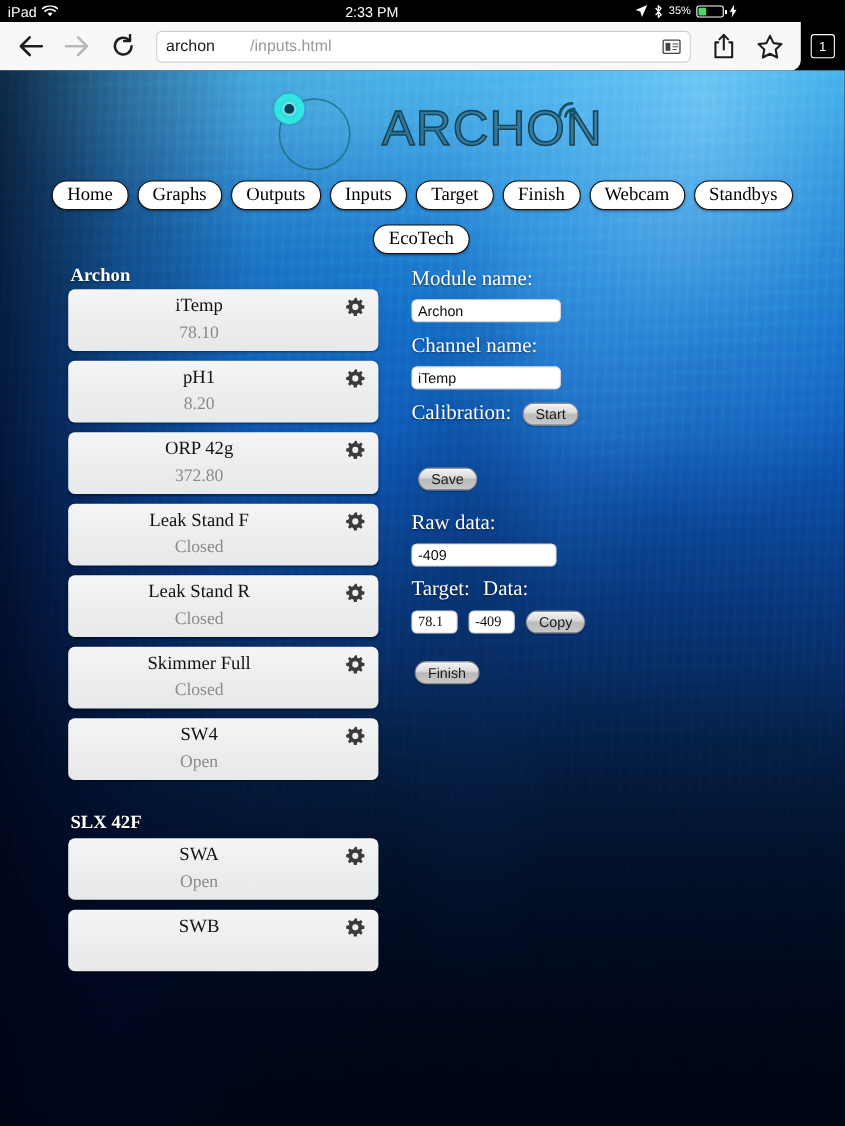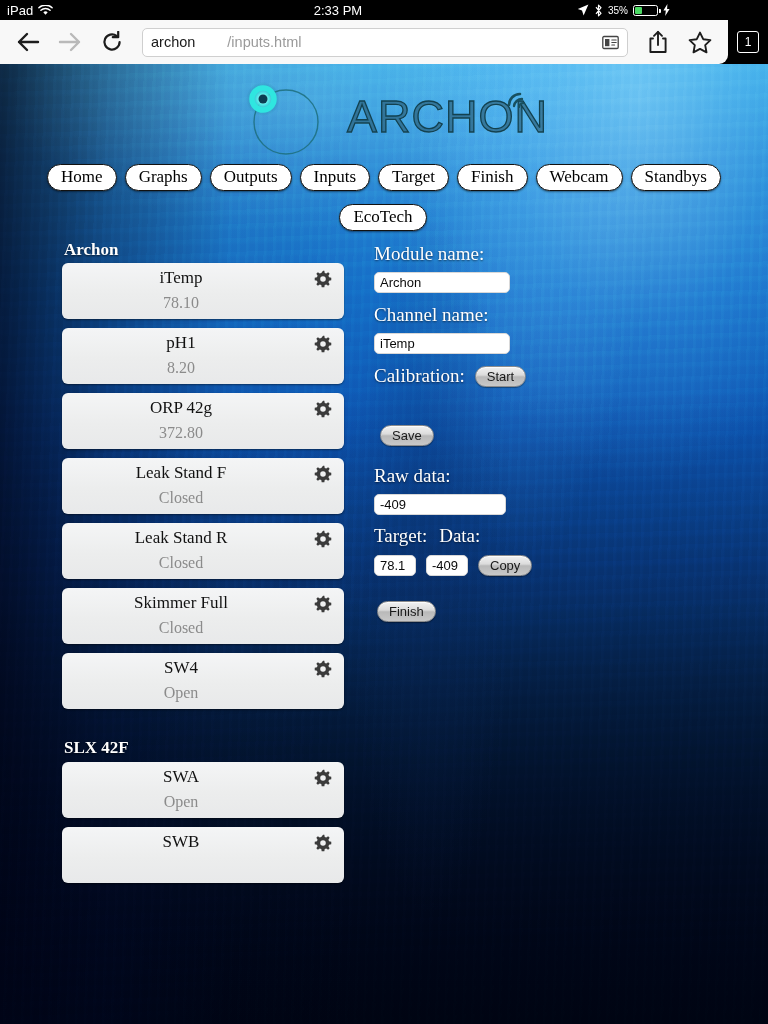--- a/index.html
+++ b/index.html
@@ -399,21 +399,21 @@
 
   .fld-calib { position: absolute; left: 0; top: 125px; }
   .fld-save  { position: absolute; left: 6px; top: 185px; }
   .fld-raw   { position: absolute; left: 0; top: 225px; }
   .fld-raw .f-input { margin-top: 6px; width: 132px; }
   .fld-target{ position: absolute; left: 0; top: 285px; }
   .fld-finish{ position: absolute; left: 3px; top: 361px; }
 
   .tg-labels { display: flex; gap: 12px; }
   .tg-inputs { display: flex; gap: 10px; align-items: center; margin-top: 7px; }
-  .tg-inputs .f-input { width: 42px; text-align: left; }
+  .tg-inputs .f-input { width: 42px; text-align: left; font-family: Liberation Serif, serif; }
 </style>
 </head>
 <body>
 
 <div id="screen">
 
   <div class="statusbar">
     <div class="sb-left">
       <span class="sb-device">iPad</span>
       <svg class="wifi-ico" width="15" height="11" viewBox="0 0 15 11">

